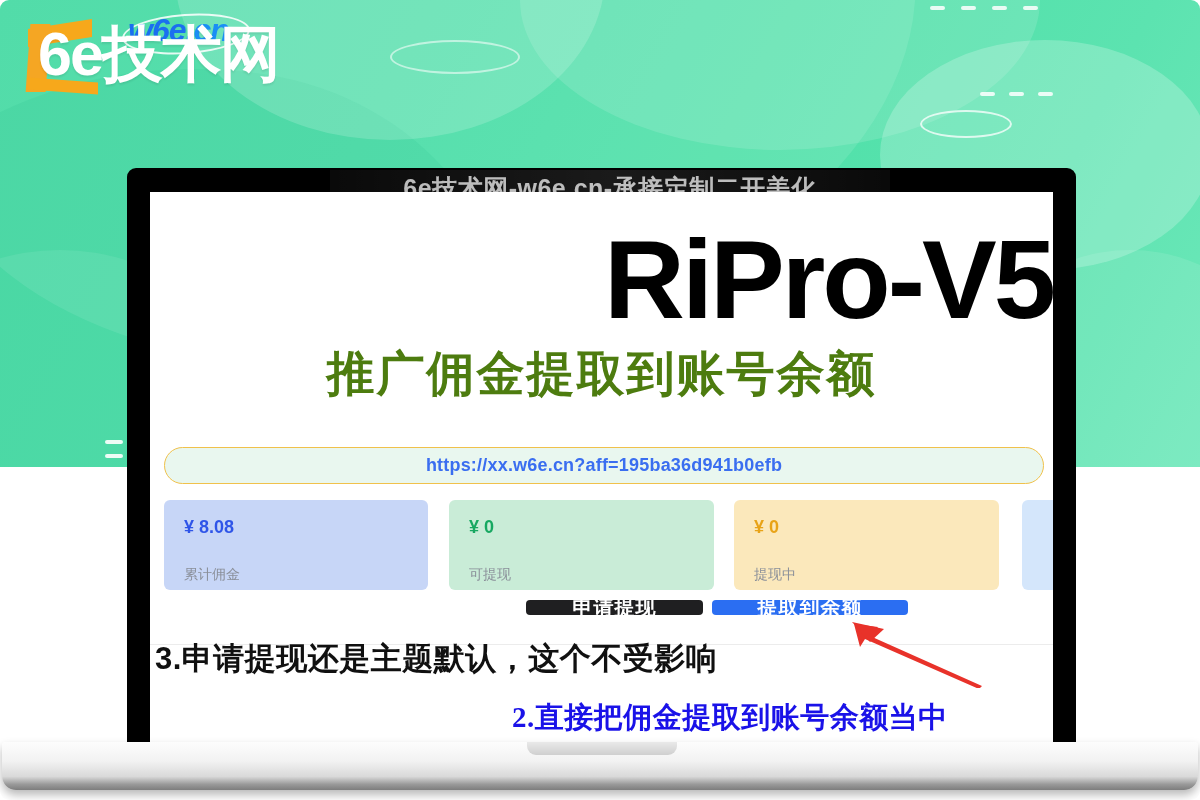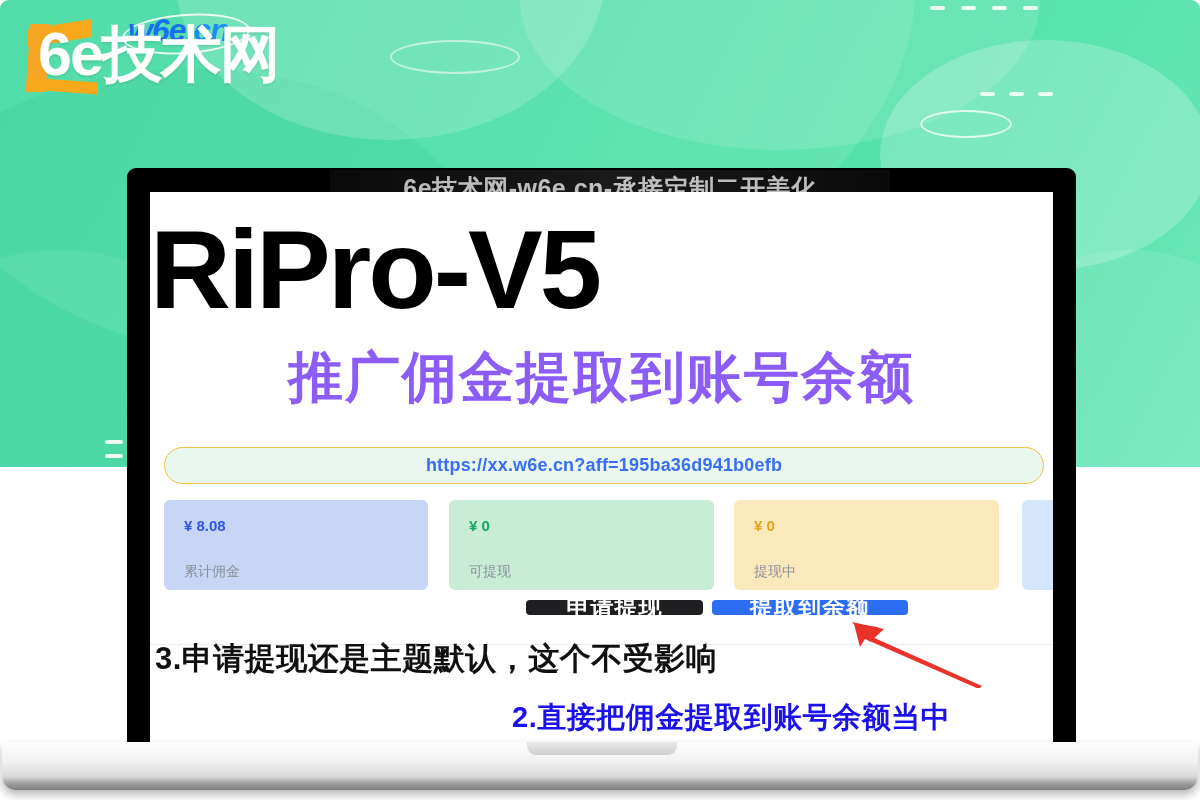--- a/index.html
+++ b/index.html
@@ -123,60 +123,60 @@
     display:flex; align-items:center; justify-content:center;
     font-size:25px; font-weight:700; color:rgba(255,255,255,0.72);
     letter-spacing:0.5px; white-space:nowrap; z-index:8;
     background:linear-gradient(90deg,rgba(255,255,255,0.04),rgba(255,255,255,0.10),rgba(255,255,255,0.04));
     pointer-events:none;
     margin-top:10px;
   }
 
   
   .title-main {
-    position:absolute; left:0; right:0; top:22px;
-    text-align:left; font-size:112px; font-weight:800; color:#000000;
+    position:absolute; left:0; right:0; top:32px;
+    text-align:right; font-size:112px; font-weight:800; color:#000000;
     letter-spacing:-3px; line-height:1; white-space:nowrap;
   }
   .title-sub {
     position:absolute; left:0; right:0; top:158px;
-    text-align:center; font-size:55px; font-weight:800; color:#8b5cf6;
+    text-align:center; font-size:48px; font-weight:800; color:#4d7c0f;
     letter-spacing:2px; line-height:1; white-space:nowrap;
   }
 
   .aff-bar {
     position:absolute; left:14px; top:255px; width:880px; height:37px;
     background:#e9f7ef; border:1.6px solid #f0c14b; border-radius:19px;
     display:flex; align-items:center; justify-content:center;
   }
   .aff-link {
     font-size:18px; font-weight:600; color:#3a6ef0; letter-spacing:0.2px;
     white-space:nowrap;
   }
 
   .cards { position:absolute; left:14px; top:308px; width:905px; height:90px; }
   .card {
     position:absolute; top:0; height:90px; border-radius:6px;
     padding:18px 0 0 20px;
   }
-  .card .amt { font-size:15px; font-weight:800; line-height:1; white-space:nowrap; }
+  .card .amt { font-size:18px; font-weight:800; line-height:1; white-space:nowrap; }
   .card .lbl { margin-top:31px; font-size:14px; color:#8a8f99; line-height:1; white-space:nowrap; }
   .card.c1 { left:0px;   width:264px; background:#c7d6f7; }
   .card.c1 .amt { color:#2f55e8; }
   .card.c2 { left:285px; width:265px; background:#c9ecd7; }
   .card.c2 .amt { color:#17a861; }
   .card.c3 { left:570px; width:265px; background:#fbe8bb; }
   .card.c3 .amt { color:#e8a317; }
   .card.c4 { left:858px; width:95px;  background:#d4e6fb; }
 
   .btn-row { position:absolute; left:0; top:408px; width:903px; height:34px; }
   .btn {
     position:absolute; top:0; height:15px; border-radius:4px;
     display:flex; align-items:center; justify-content:center;
-    font-size:23px; font-weight:700; color:#ffffff; white-space:nowrap;
+    font-size:20px; font-weight:700; color:#ffffff; white-space:nowrap;
     cursor:pointer; letter-spacing:1px;
   }
   .btn.withdraw { left:376px; width:177px; background:#1f1f21; }
   .btn.tobalance { left:562px; width:196px; background:#2b6ef2; }
 
   .sep-line {
     position:absolute; left:0; top:452px; width:903px; height:1px; background:#ececec;
   }
   .tiny-ghost {
     position:absolute; left:12px; top:536px; font-size:9px; color:#e4e4e4;
@@ -188,21 +188,21 @@
 
   
   .note1 {
     position:absolute; left:155px; top:640px; z-index:10;
     font-size:31px; font-weight:800; color:#101010;
     letter-spacing:0.5px; white-space:nowrap; line-height:1.2;
   }
   .note2 {
     position:absolute; left:512px; top:700px; z-index:10;
     font-size:29px; font-weight:800; color:#1a12e8;
-    letter-spacing:0.5px; white-space:nowrap; line-height:1.2;
+    letter-spacing:0.5px; white-space:nowrap; line-height:1.2;font-family:Liberation Serif, serif;
   }
 </style>
 </head>
 <body>
 
 <div id="stage">
 
   <div class="hero-bg">
     <div class="swoop"></div>
     <div class="swoop2"></div>

